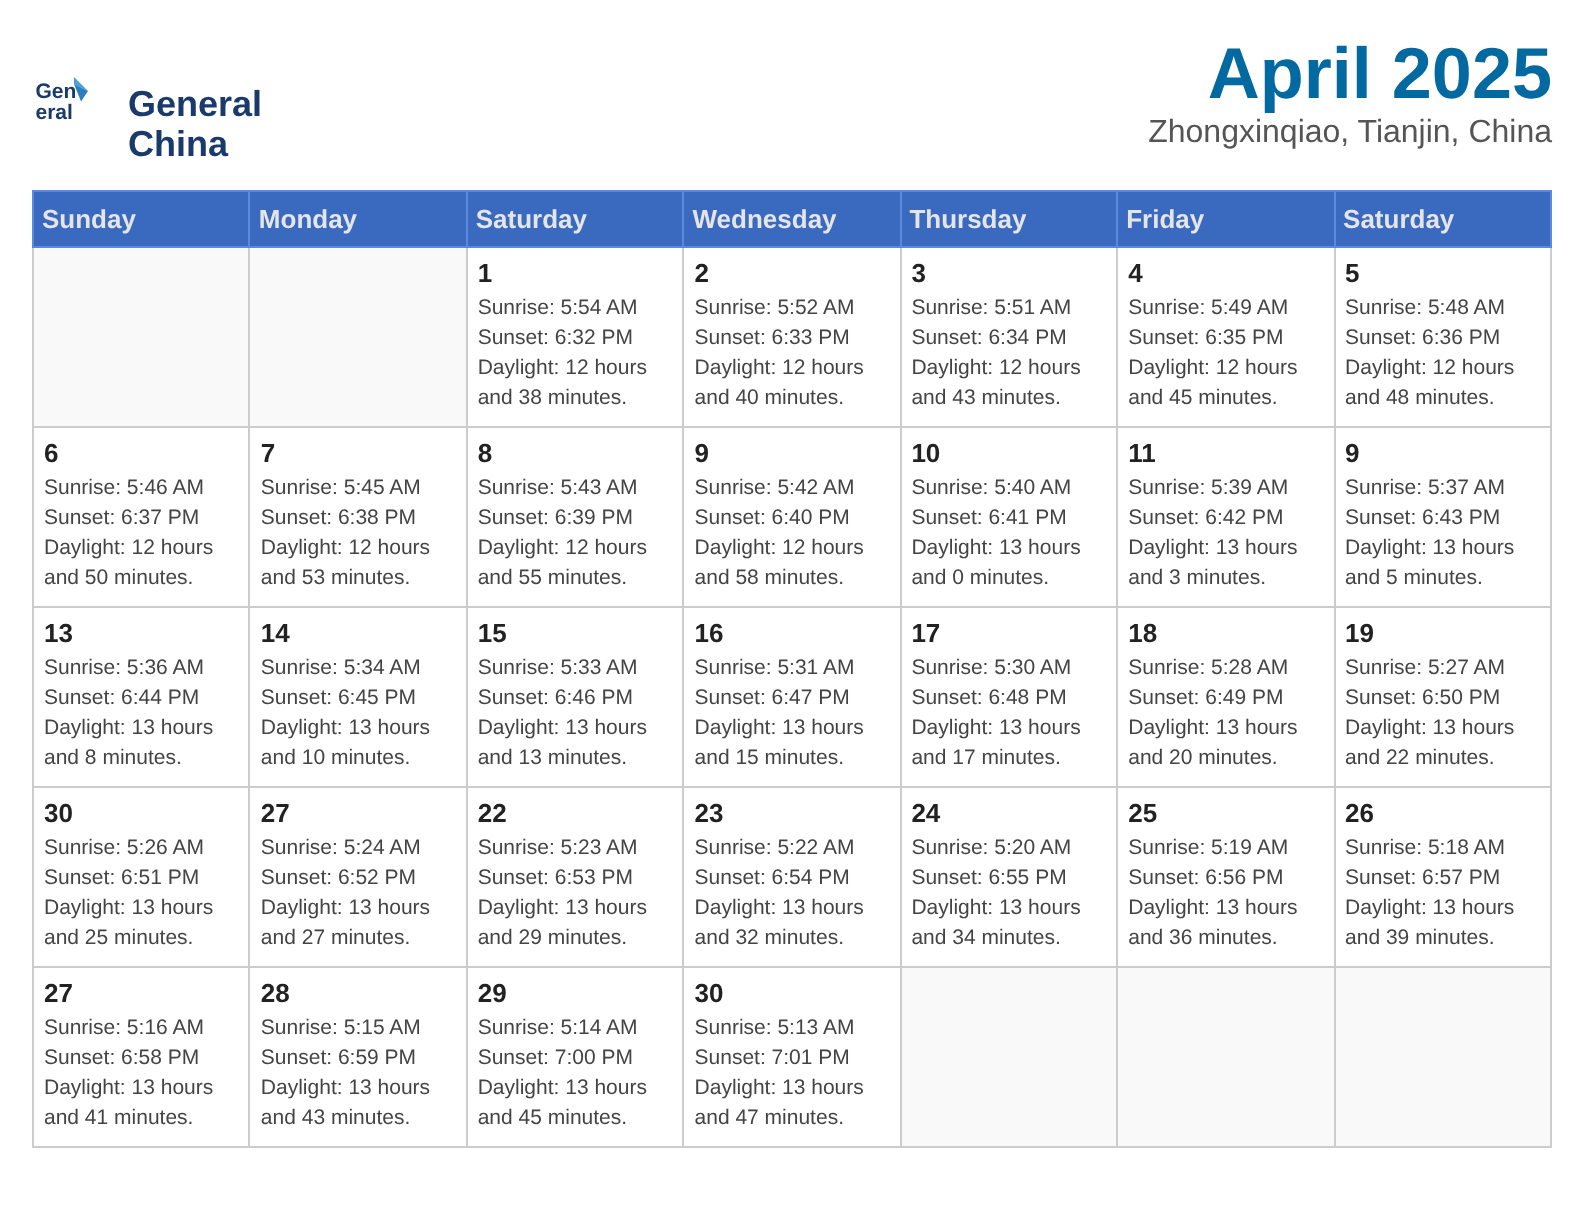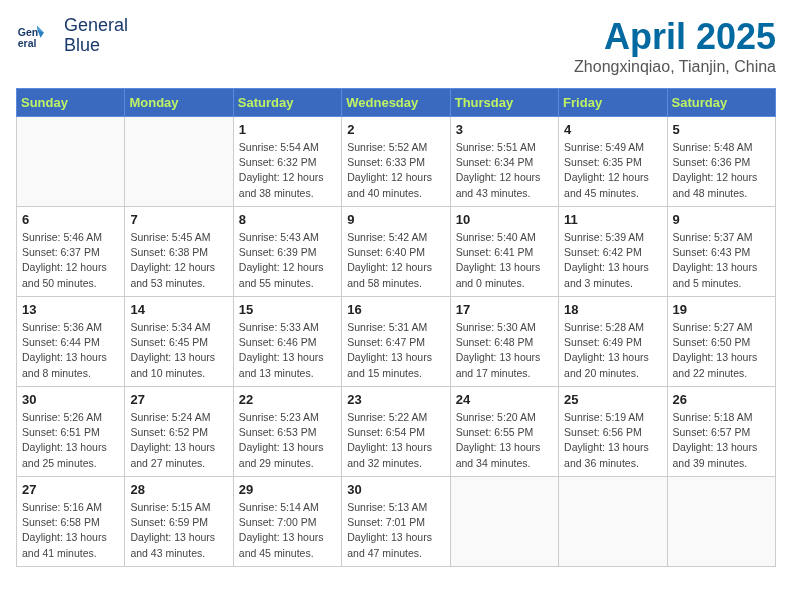--- a/index.html
+++ b/index.html
@@ -16,23 +16,24 @@
       align-items: flex-start;
       margin-bottom: 12px;
     }
     .logo {
       display: flex;
       align-items: center;
       gap: 20px;
     }
     .logo-text {
       font-size: 18px;
-      font-weight: normal;
+      font-weight: bold;
       color: #1a3a6b;
       line-height: 1.1;
+      margin-top: 27px;
     }
     .logo-text span {
       display: block;
     }
     .logo-icon {
       width: 28px;
       height: 28px;
     }
     .title-block {
       text-align: right;
@@ -46,21 +47,21 @@
       font-size: 16px;
       color: #555;
     }
     .calendar {
       width: 100%;
       border-collapse: collapse;
       table-layout: fixed;
     }
     .calendar th {
       background-color: #3a6abf;
-      color: #bef264;
+      color: #e5e5e5;
       font-size: 13px;
       font-weight: bold;
       padding: 6px 4px;
       text-align: left;
       border: 1px solid #5a8adf;
     }
     .calendar td {
       vertical-align: top;
       border: 1px solid #ccc;
       padding: 5px 5px;
@@ -91,21 +92,21 @@
 <div class="header">
   <div class="logo">
     <svg class="logo-icon" viewBox="0 0 32 32">
       <text x="2" y="16" font-size="12" font-weight="bold" fill="#1a3a6b">Gen</text>
       <text x="2" y="28" font-size="12" font-weight="bold" fill="#1a3a6b">eral</text>
       <polygon points="24,4 32,12 24,8" fill="#4a9fd4"></polygon>
       <polygon points="24,8 32,12 28,18" fill="#2a7fbf"></polygon>
     </svg>
     <div class="logo-text">
       <span>General</span>
-      <span>Blue</span>
+      <span>China</span>
     </div>
   </div>
   <div class="title-block">
     <div class="month-title">April 2025</div>
     <div class="location">Zhongxinqiao, Tianjin, China</div>
   </div>
 </div>
 
 <table class="calendar">
   <thead>

